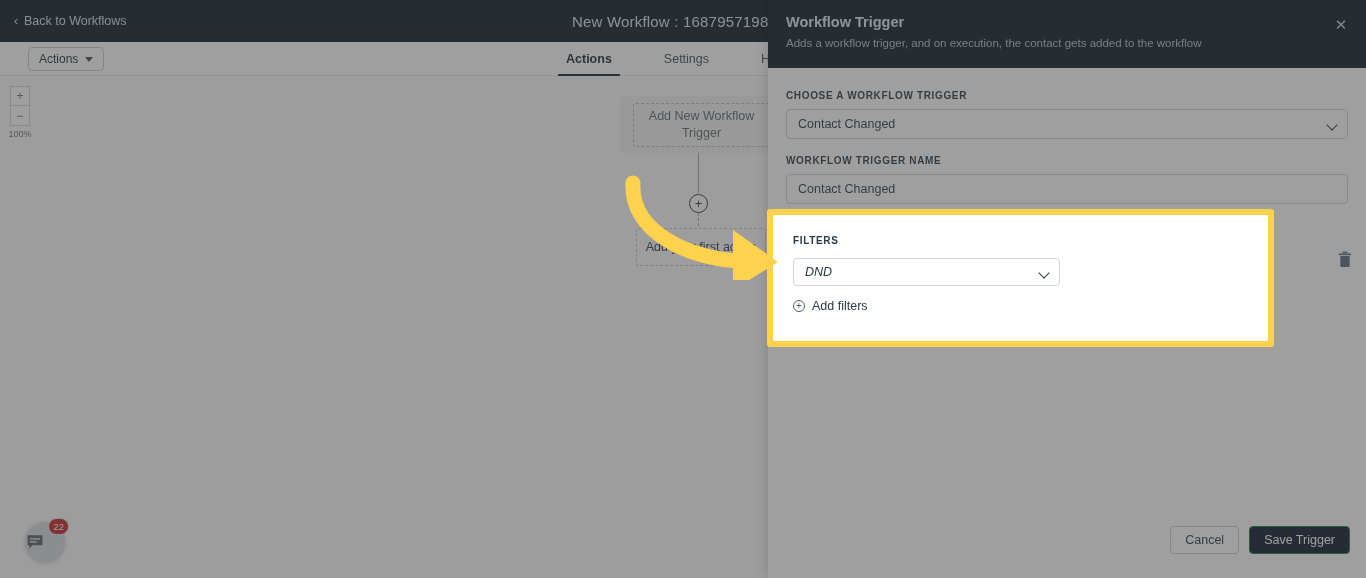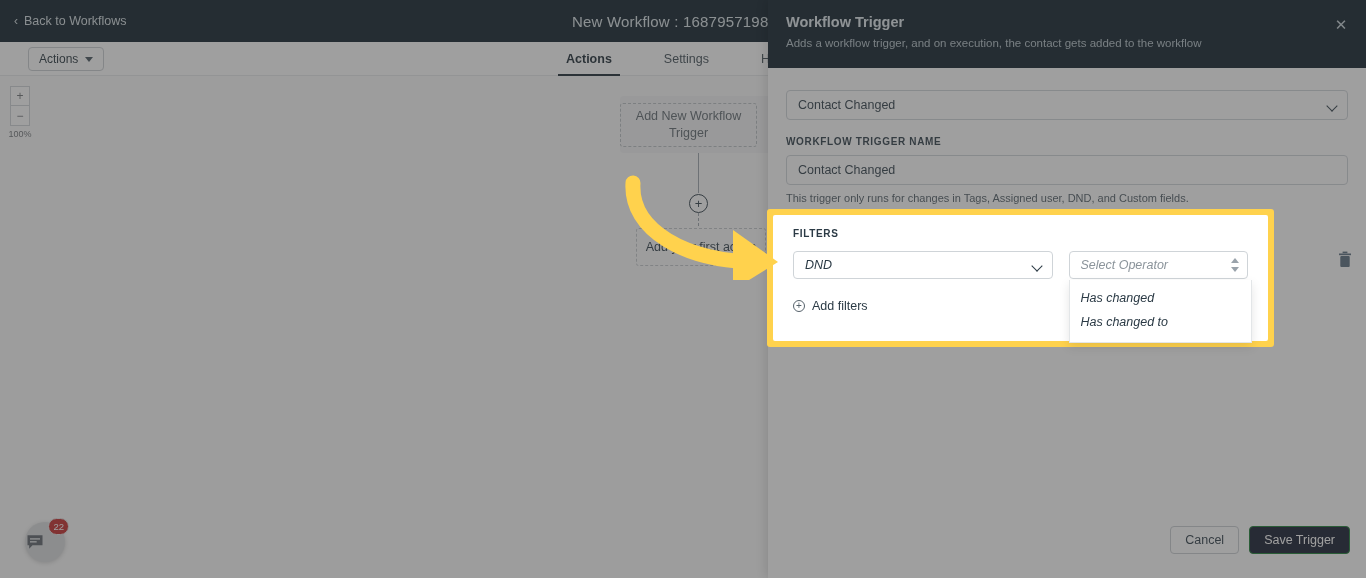--- a/index.html
+++ b/index.html
@@ -66,21 +66,21 @@
     display: flex; align-items: center; justify-content: center;
     font-size: 12px; color: #6d7175; cursor: pointer; line-height: 1;
   }
   .zoom-btn.minus { border-top: none; }
   .zoom-pct { margin-top: 3px; width: 28px; margin-left: -4px;
     text-align: center; font-size: 9px; color: #6d7175; }
 
   .trigger-node {
     position: absolute; left: 620px; top: 20px; width: 163px; height: 57px;
     background: #f2f3f4; border-radius: 4px;
-    display: flex; align-items: center; justify-content: flex-start;
+    display: flex; align-items: center; justify-content: center;
   }
   .trigger-node-inner {
     width: 137px; height: 44px; border: 1px dashed #b9bec2; border-radius: 3px;
     display: flex; align-items: center; justify-content: center; text-align: center;
     font-size: 12.5px; line-height: 17px; color: #5d666d;
   }
   .conn-line { position: absolute; left: 698px; top: 77px; width: 1px; height: 40px; background: #9aa3ab; }
   .plus-node {
     position: absolute; left: 689px; top: 118px; width: 19px; height: 19px;
     border: 1px solid #2b3a45; border-radius: 50%; background: #fff;
@@ -153,21 +153,21 @@
   .spacer-16 { height: 16px; }
   .helper-text { margin-top: 7px; font-size: 11px; color: #4d5a63; }
 
   
   .highlight-card {
     position: absolute; left: 767px; top: 209px; width: 507px; height: 138px;
     background: #FFD24D; border-radius: 3px; padding: 6px;
   }
   .filters-card {
     position: relative; width: 100%; height: 100%;
-    background: #ffffff; border-radius: 2px; padding: 13px 20px 0 20px;
+    background: #ffffff; border-radius: 2px; padding: 20px 20px 0 20px;
   }
   .filters-label {
     font-size: 10px; letter-spacing: .65px; font-weight: 700; color: #2b3a45;
     text-transform: uppercase; margin-bottom: 12px;
   }
   .filter-row { display: flex; gap: 16px; font-style: italic; }
   .filter-field { width: 267px; }
   .filter-operator { width: 183px; position: relative; }
   .operator-box {
     height: 28px; border: 1px solid #cfd4d8; border-radius: 4px; background: #fff;
@@ -300,20 +300,21 @@
   <div class="dim"></div>
 
   <div class="panel">
     <div class="panel-head">
       <div class="panel-title">Workflow Trigger</div>
       <div class="panel-sub">Adds a workflow trigger, and on execution, the contact gets added to the workflow</div>
       <div class="panel-close">✕</div>
     </div>
 
     <div class="panel-body">
+      <div class="field-label">CHOOSE A WORKFLOW TRIGGER</div>
       <div class="select-box">
         <span>Contact Changed</span>
         <span class="select-caret"></span>
       </div>
 
       <div class="spacer-16"></div>
 
       <div class="field-label">WORKFLOW TRIGGER NAME</div>
       <div class="text-box">
         <span>Contact Changed</span>
@@ -344,38 +345,20 @@
       <div class="filters-label">FILTERS</div>
 
       <div class="filter-row">
         <div class="filter-field">
           <div class="select-box" style="height:28px;">
             <span>DND</span>
             <span class="select-caret" style="top:10px;"></span>
           </div>
         </div>
 
-        <div class="filter-operator">
-          <div class="operator-box">
-            <span>Select Operator</span>
-          </div>
-          <div class="stepper">
-            <i class="up"></i>
-            <i class="dn"></i>
-          </div>
-
-          <div class="operator-menu">
-            <div class="operator-item">
-              <span>Has changed</span>
-            </div>
-            <div class="operator-item">
-              <span>Has changed to</span>
-            </div>
-          </div>
-        </div>
       </div>
 
       <div class="add-filters">
         <span class="plus-circle">+</span>
         <span>Add filters</span>
       </div>
     </div>
   </div>
 
   <svg class="annot-arrow" viewBox="0 0 220 110">

